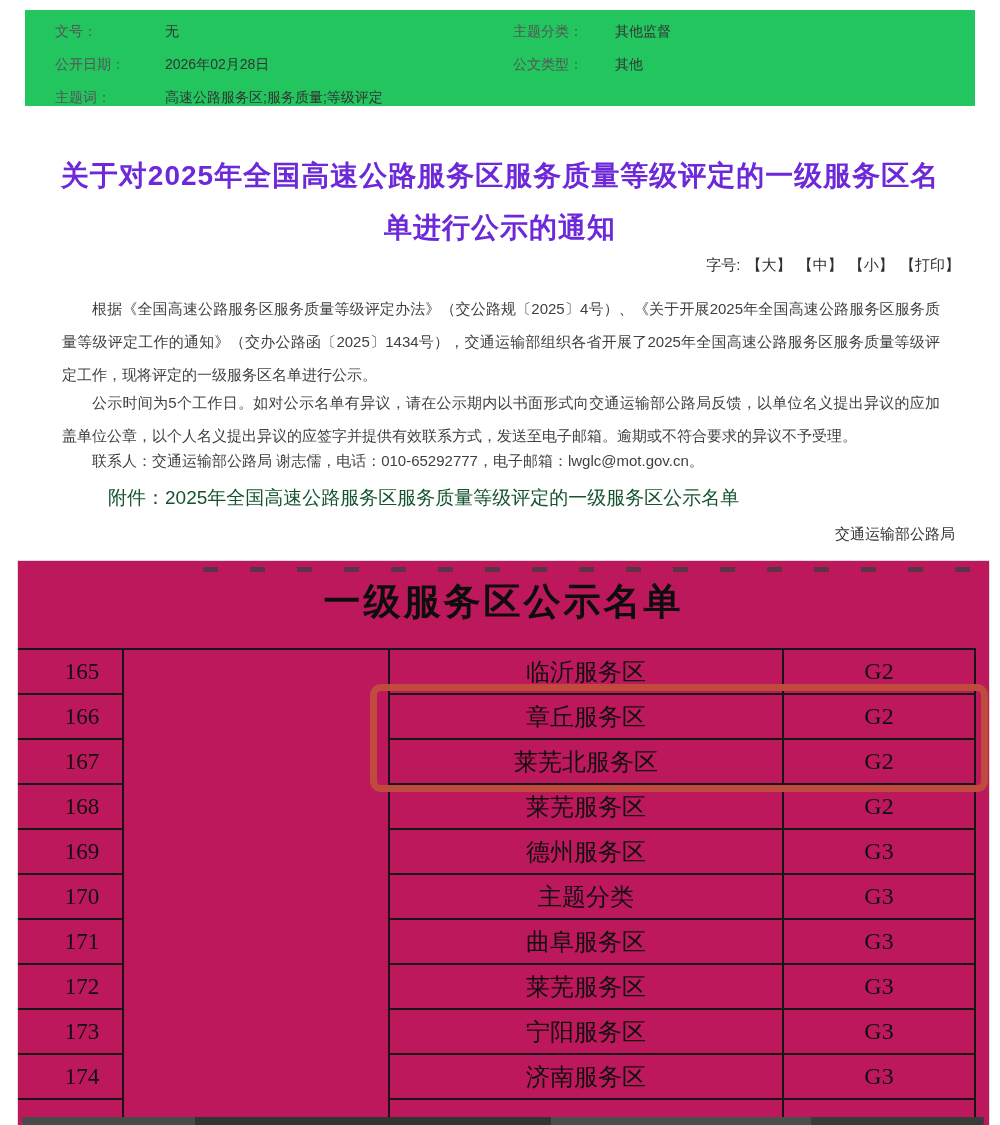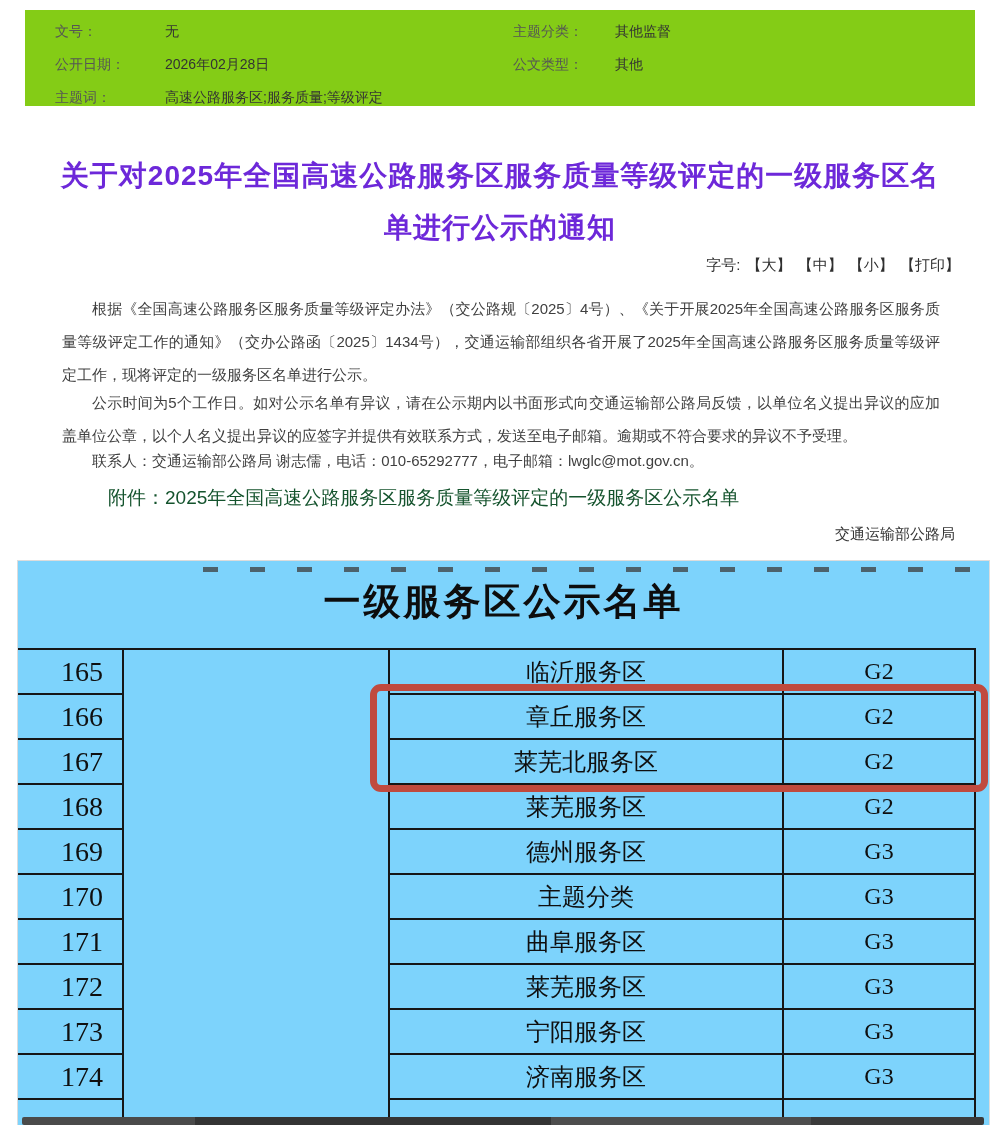--- a/index.html
+++ b/index.html
@@ -25,47 +25,47 @@
   .para-1 { top:292px; }
   .para-2 { top:386px; }
   .contact-line { position:absolute; top:452px; left:62px; width:878px; font-size:15px;
     color:#3f3f3f; text-indent:2em; }
   .attachment-line { position:absolute; top:485px; left:70px; width:878px; font-size:19px;
     color:#14532d; text-indent:2em; }
   .signature { position:absolute; top:525px; right:45px; font-size:15px; color:#333; }
 
   
   .scan-block { position:absolute; left:17px; top:560px; width:973px; height:565px;
-    background:#7dd3fc; border:1px solid #dcdcdc; border-bottom:none; overflow:hidden; }
+    background:#be185d; border:1px solid #dcdcdc; border-bottom:none; overflow:hidden; }
   .scan-fragments { position:absolute; top:6px; left:185px; width:775px; height:5px;
     background:repeating-linear-gradient(90deg,#3c3c3c 0 15px, transparent 15px 47px);
     opacity:.75; }
   .scan-title { position:absolute; top:16px; left:0; width:100%; text-align:center;
     font-size:37px; font-weight:900; color:#0d0d0d; letter-spacing:3px; }
 
   .scan-table { position:absolute; top:87px; left:-2px; width:958px;
     border-collapse:collapse; table-layout:fixed; }
   .scan-table td { border:2px solid #161616; height:45px; text-align:center;
     font-family:"Liberation Serif",serif; font-size:24px; color:#0f0f0f;
     overflow:hidden; white-space:nowrap; }
-  .scan-table td.cell-no { font-size:28px;padding-left:24px; }
+  .scan-table td.cell-no { font-size:23px;padding-left:24px; }
   .scan-table tr.partial-row td { height:29px; }
   .col-no { width:106px; } .col-prov { width:266px; }
   .col-name { width:394px; } .col-grade { width:192px; }
 
   .highlight-box { position:absolute; left:352px; top:123px; width:618px; height:108px;
     border:7px solid #c04a3e; border-radius:11px; pointer-events:none; }
   .bottom-smudge { position:absolute; bottom:0; left:4px; width:962px; height:8px;
     background:linear-gradient(90deg,#4a4a4a 0 18%, #343434 18% 55%, #4d4d4d 55% 82%, #3a3a3a 82% 100%);
     border-radius:2px; }
 </style>
 </head>
 <body>
 
-<div class="meta-panel" style="background: #84cc16;">
+<div class="meta-panel" style="background: #22c55e;">
   <span class="meta-field meta-label" style="left:30px;top:13px">文号：</span>
   <span class="meta-field meta-value" style="left:140px;top:13px">无</span>
   <span class="meta-field meta-label" style="left:488px;top:13px">主题分类：</span>
   <span class="meta-field meta-value" style="left:590px;top:13px">其他监督</span>
   <span class="meta-field meta-label" style="left:30px;top:46px">公开日期：</span>
   <span class="meta-field meta-value" style="left:140px;top:46px">2026年02月28日</span>
   <span class="meta-field meta-label" style="left:488px;top:46px">公文类型：</span>
   <span class="meta-field meta-value" style="left:590px;top:46px">其他</span>
   <span class="meta-field meta-label" style="left:30px;top:79px">主题词：</span>
   <span class="meta-field meta-value" style="left:140px;top:79px">高速公路服务区;服务质量;等级评定</span>

